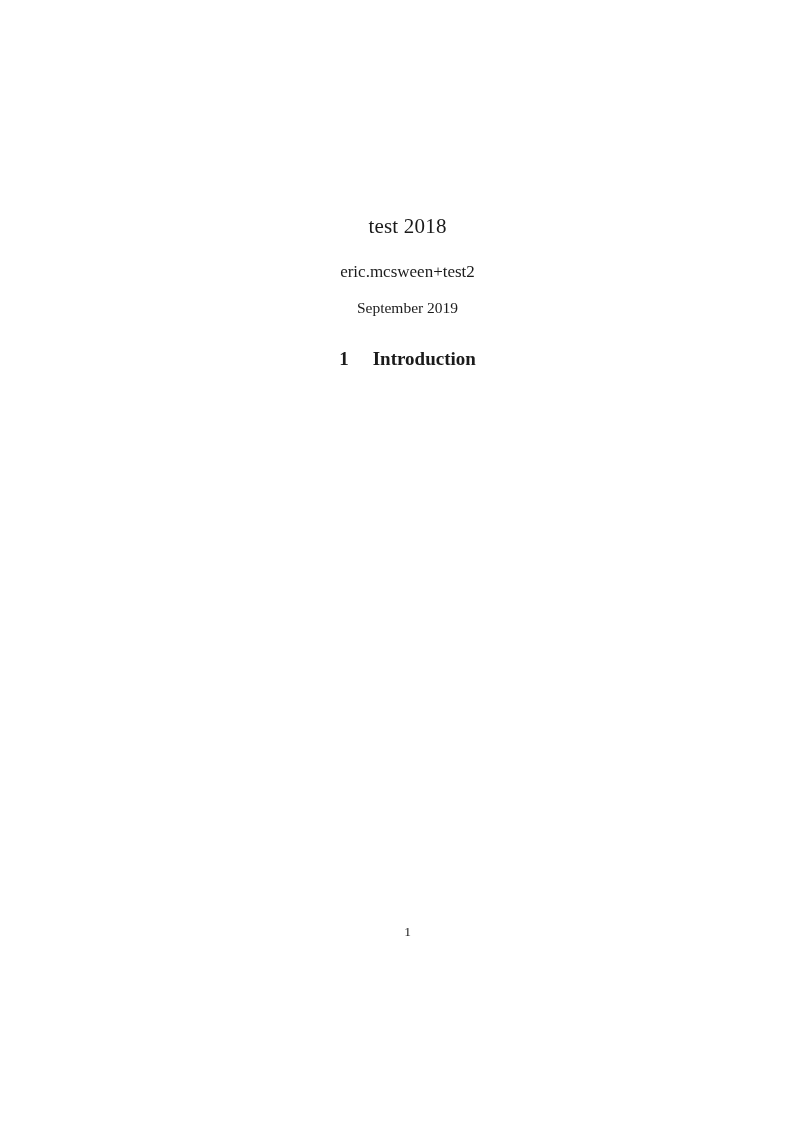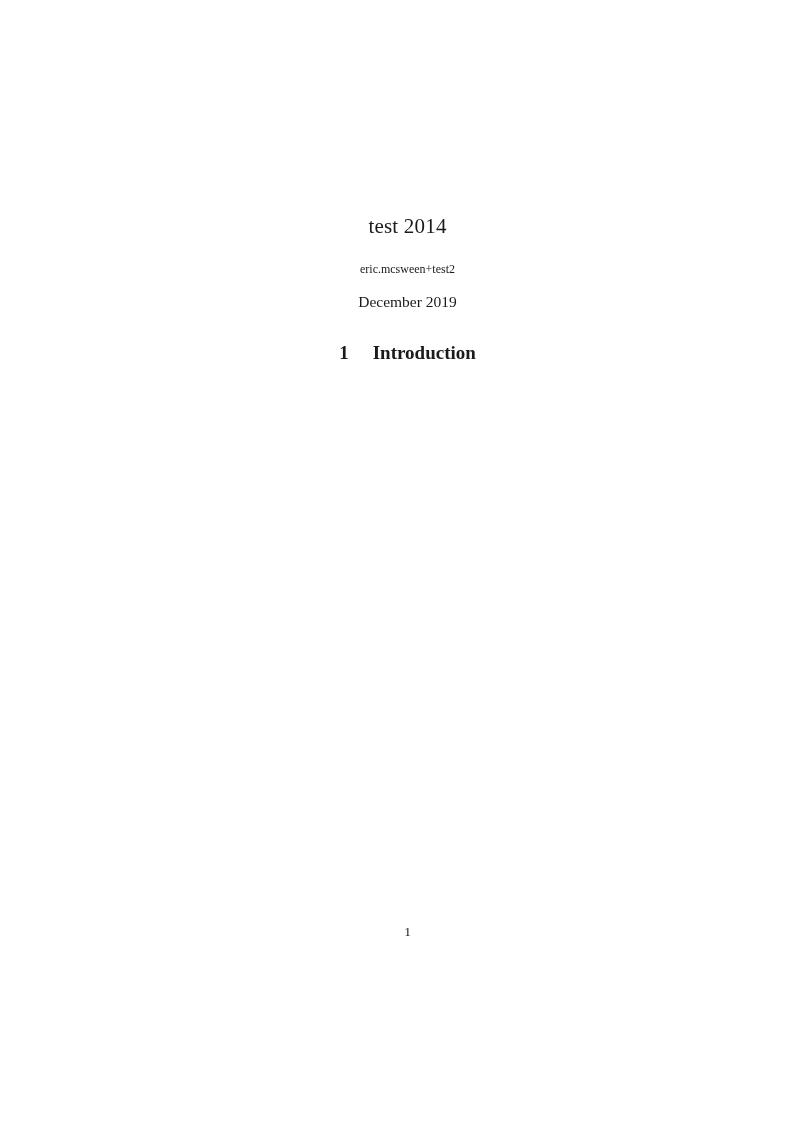--- a/index.html
+++ b/index.html
@@ -27,21 +27,21 @@
     margin-top: 214px;
     font-size: 21px;
     font-weight: 400;
     line-height: 1.15;
     text-align: center;
     letter-spacing: 0.2px;
   }
   .doc-author {
     margin: 16px;
     margin-top: 24px;
-    font-size: 12px;
+    font-size: 17px;
     line-height: 1.2;
     text-align: center;
   }
   .doc-date {
     margin: 0;
     margin-top: 12px;
     font-size: 15.5px;
     line-height: 1.2;
     text-align: center;
   }
@@ -66,21 +66,21 @@
     text-align: center;
     font-size: 13.5px;
     line-height: 1.2;
   }
 </style>
 </head>
 <body>
 
 <div class="page">
   <div class="content">
-    <h1 class="doc-title">test 2014</h1>
+    <h1 class="doc-title">test 2018</h1>
     <div class="doc-author">eric.mcsween+test2</div>
-    <div class="doc-date">December 2019</div>
+    <div class="doc-date">September 2019</div>
     <h2 class="section-heading">
       <span class="section-number">1</span><span>Introduction</span>
     </h2>
   </div>
   <div class="page-footer">1</div>
 </div>
 
 </body></html>

